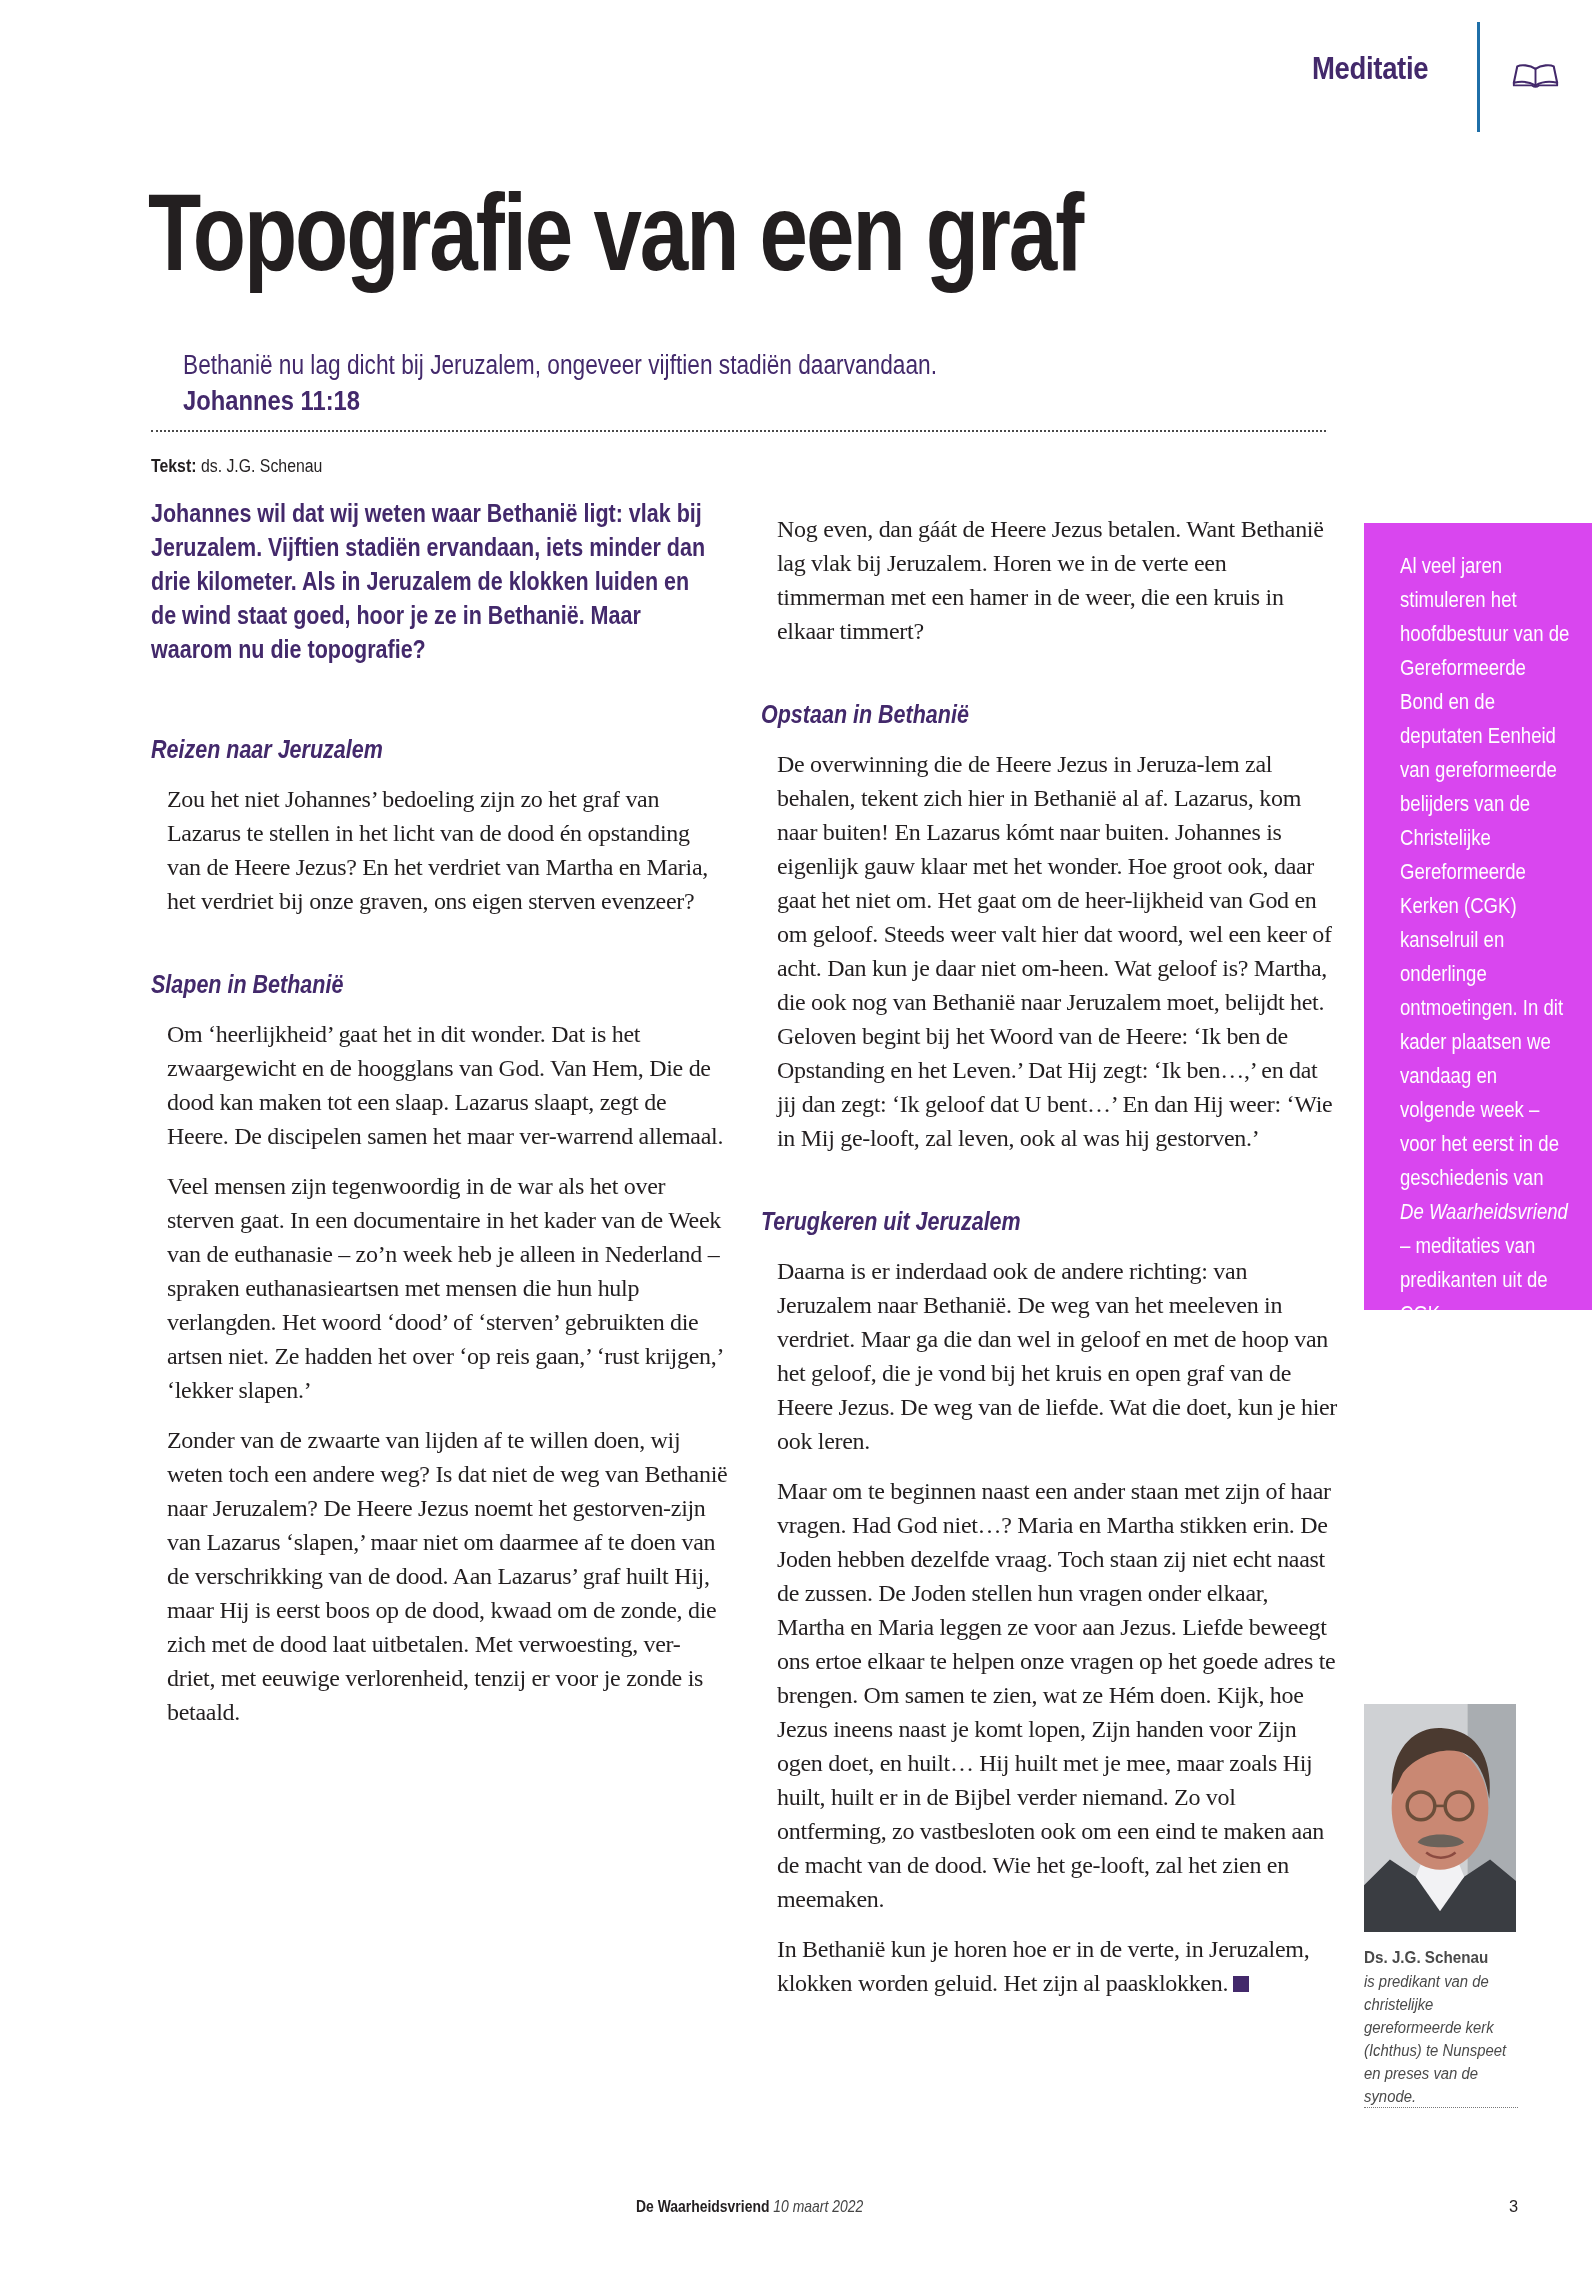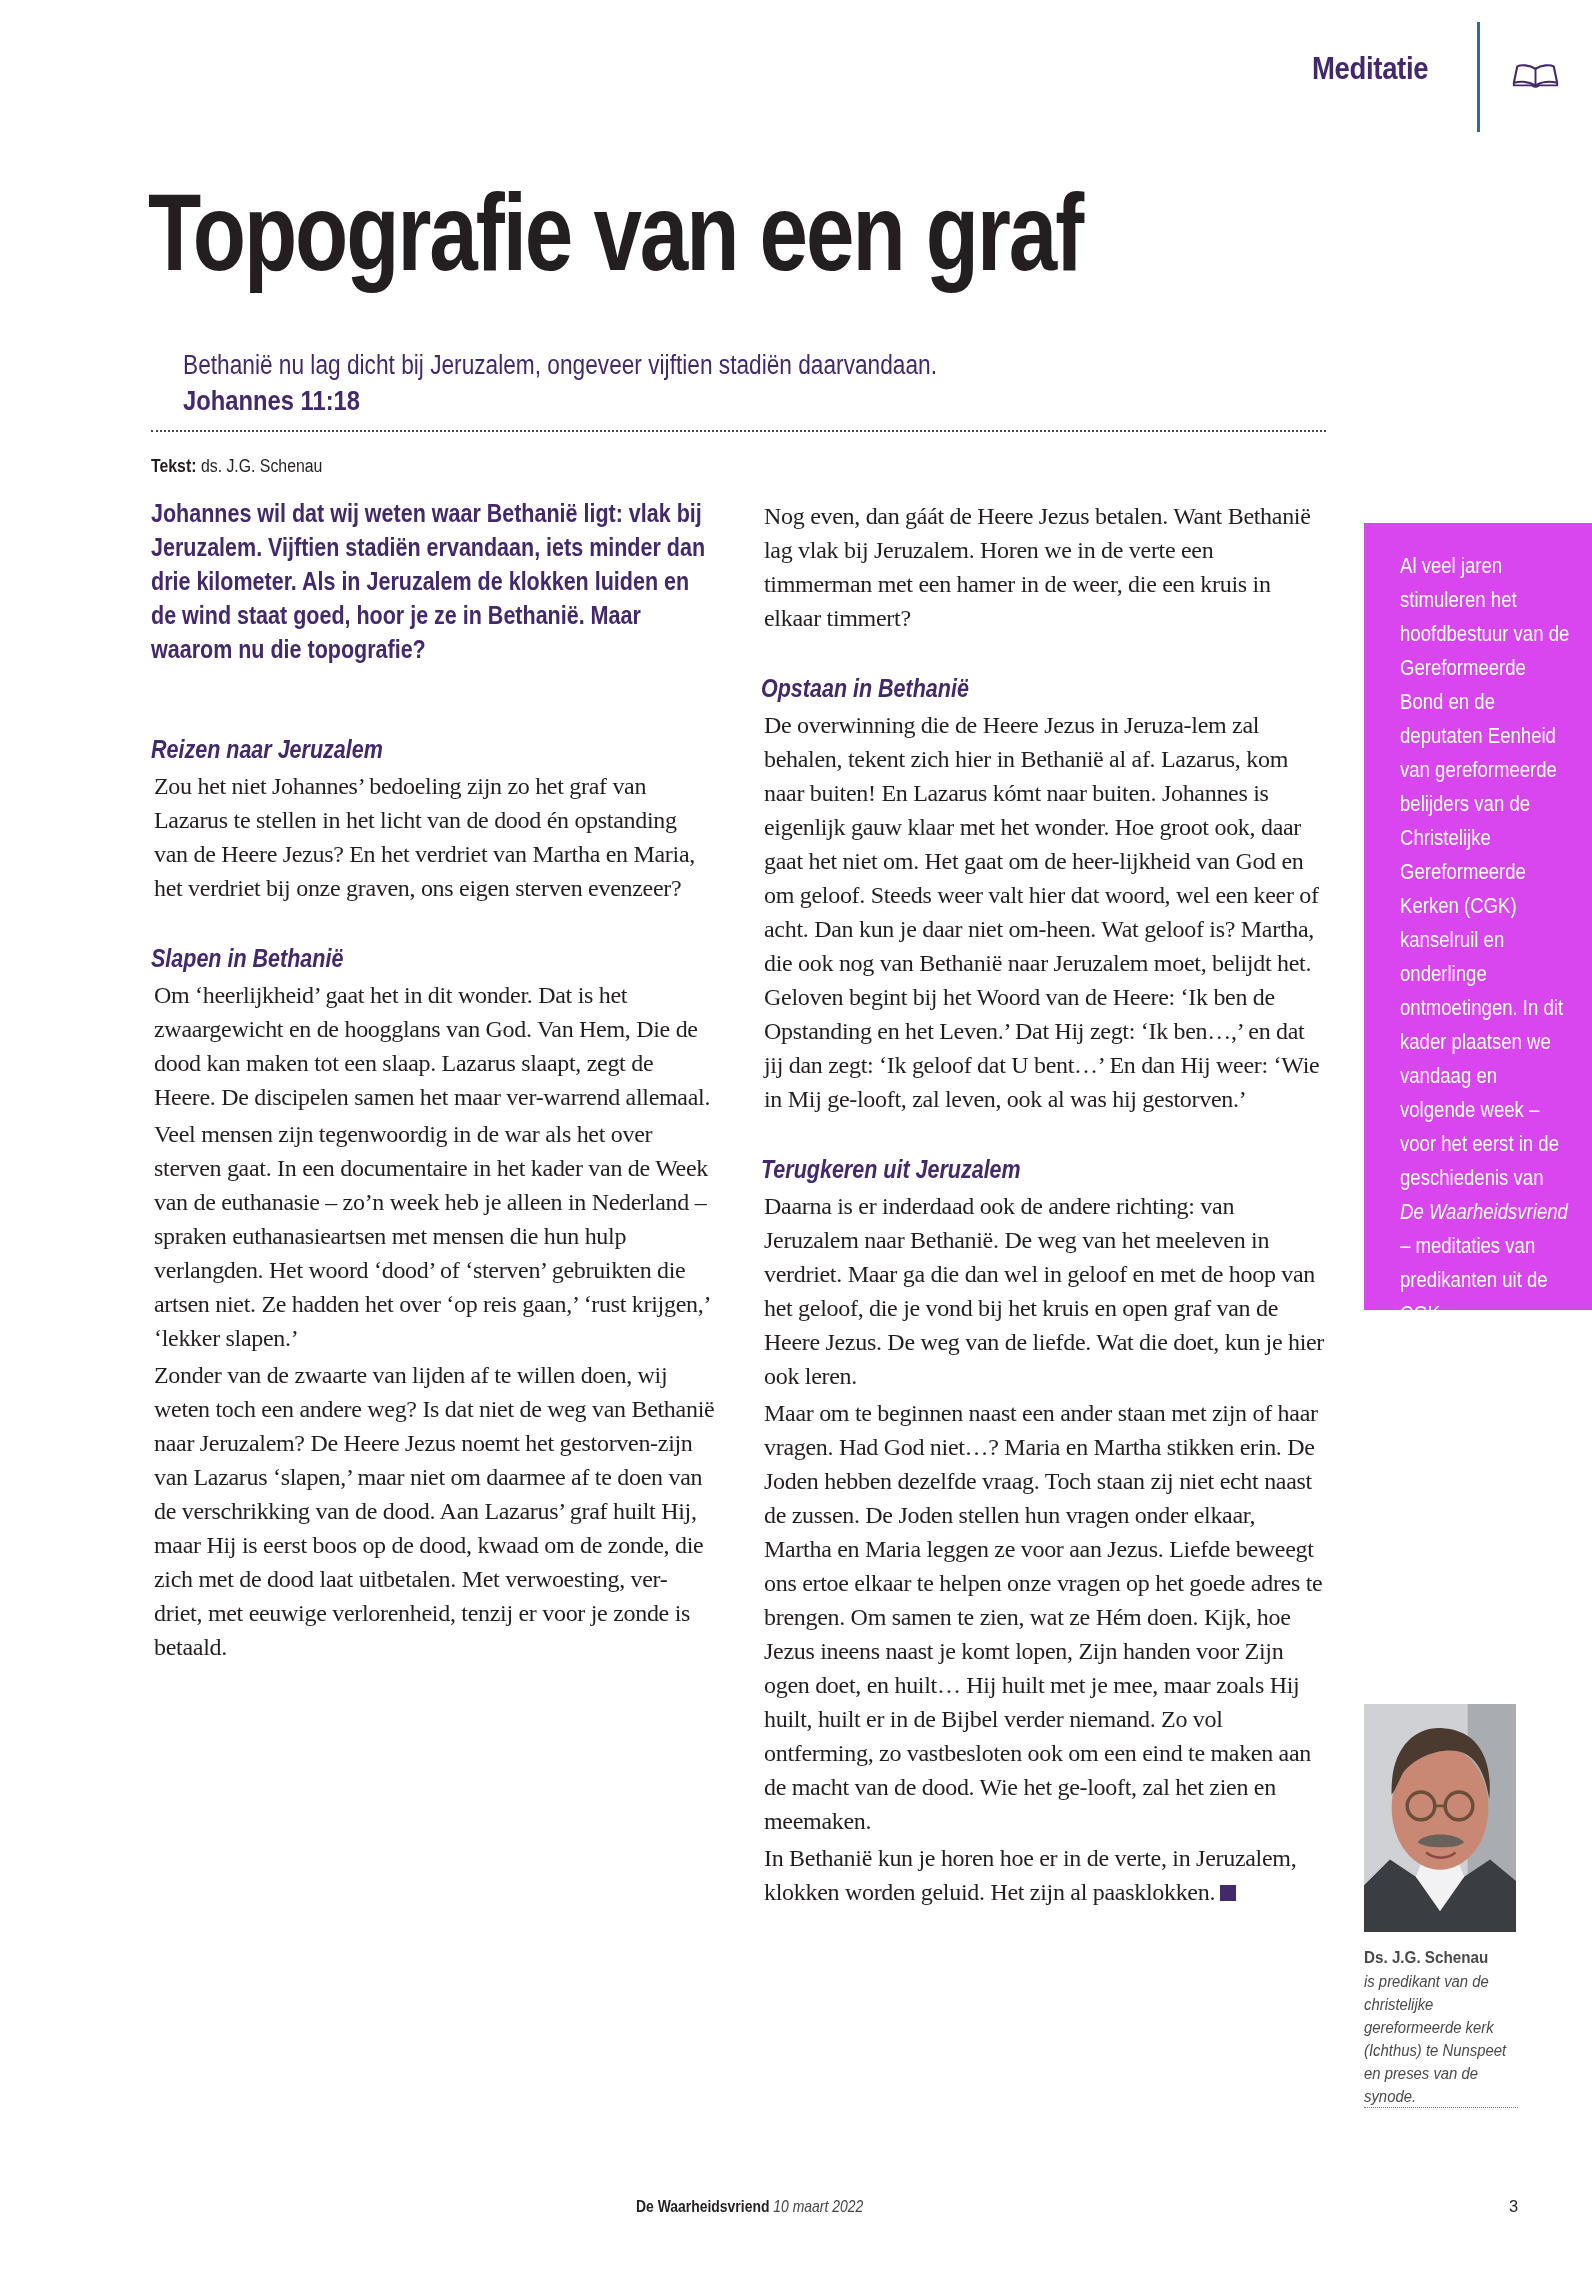--- a/index.html
+++ b/index.html
@@ -18,21 +18,21 @@
   #verse-ref { font-size: 27px; font-weight: bold; transform: scaleX(0.88); transform-origin: left; white-space: nowrap; line-height: 36px; }
   #verse-divider { position: absolute; left: 151px; top: 430px; width: 1175px; height: 0; border-top: 2.6px dotted #4a4a4a; }
 
   #byline { position: absolute; left: 151px; top: 456px; font-size: 18px; white-space: nowrap; transform: scaleX(0.88); transform-origin: left; color: #231f20; }
   #byline b { font-weight: bold; }
 
   .col { position: absolute; top: 496px; width: 561px; }
   #col-left { left: 151px; }
   #col-right { left: 761px; }
   .lead { color: #43296b; font-weight: bold; font-size: 25px; line-height: 34px; transform: scaleX(0.86); transform-origin: left top; width: 656px; margin: 0 0 33px 0; }
-  .body-p { font-size: 24px; line-height: 34px; margin: 3px; width: 561px; letter-spacing: -0.3px; color: #231f20; }
+  .body-p { font-size: 24px; line-height: 34px; margin: 16px; width: 561px; letter-spacing: -0.3px; color: #231f20; }
   .gap { height: 33px; }
   .subhead { color: #43296b; font-style: italic; font-weight: bold; font-size: 25px; line-height: 34px; margin: 0; transform: scaleX(0.86); transform-origin: left; white-space: nowrap; }
   .end-mark { display: inline-block; width: 15.5px; height: 15.5px; background: #43296b; margin-left: 5.2px; vertical-align: -0.9px; }
 
   #info-box { position: absolute; left: 1364px; top: 523px; width: 228px; height: 787px; background: #d946ef; box-sizing: border-box; padding: 26px 0 0 36px; }
   #info-text { color: #ffffff; font-size: 21.6px; line-height: 34px; width: 198px; transform: scaleX(0.86); transform-origin: left top; }
 
   #author-photo { position: absolute; left: 1364px; top: 1704px; width: 152px; height: 228px; overflow: hidden; background: linear-gradient(90deg, #d7d9dc 0%, #c6c8cb 70%, #9ea2a6 100%); }
   #author-name { position: absolute; left: 1364px; top: 1947px; font-size: 17.3px; font-weight: bold; color: #4a4a4a; transform: scaleX(0.88); transform-origin: left; white-space: nowrap; }
   #author-bio { position: absolute; left: 1364px; top: 1970px; font-size: 17.3px; font-style: italic; color: #4a4a4a; line-height: 23px; width: 173px; transform: scaleX(0.86); transform-origin: left top; }

